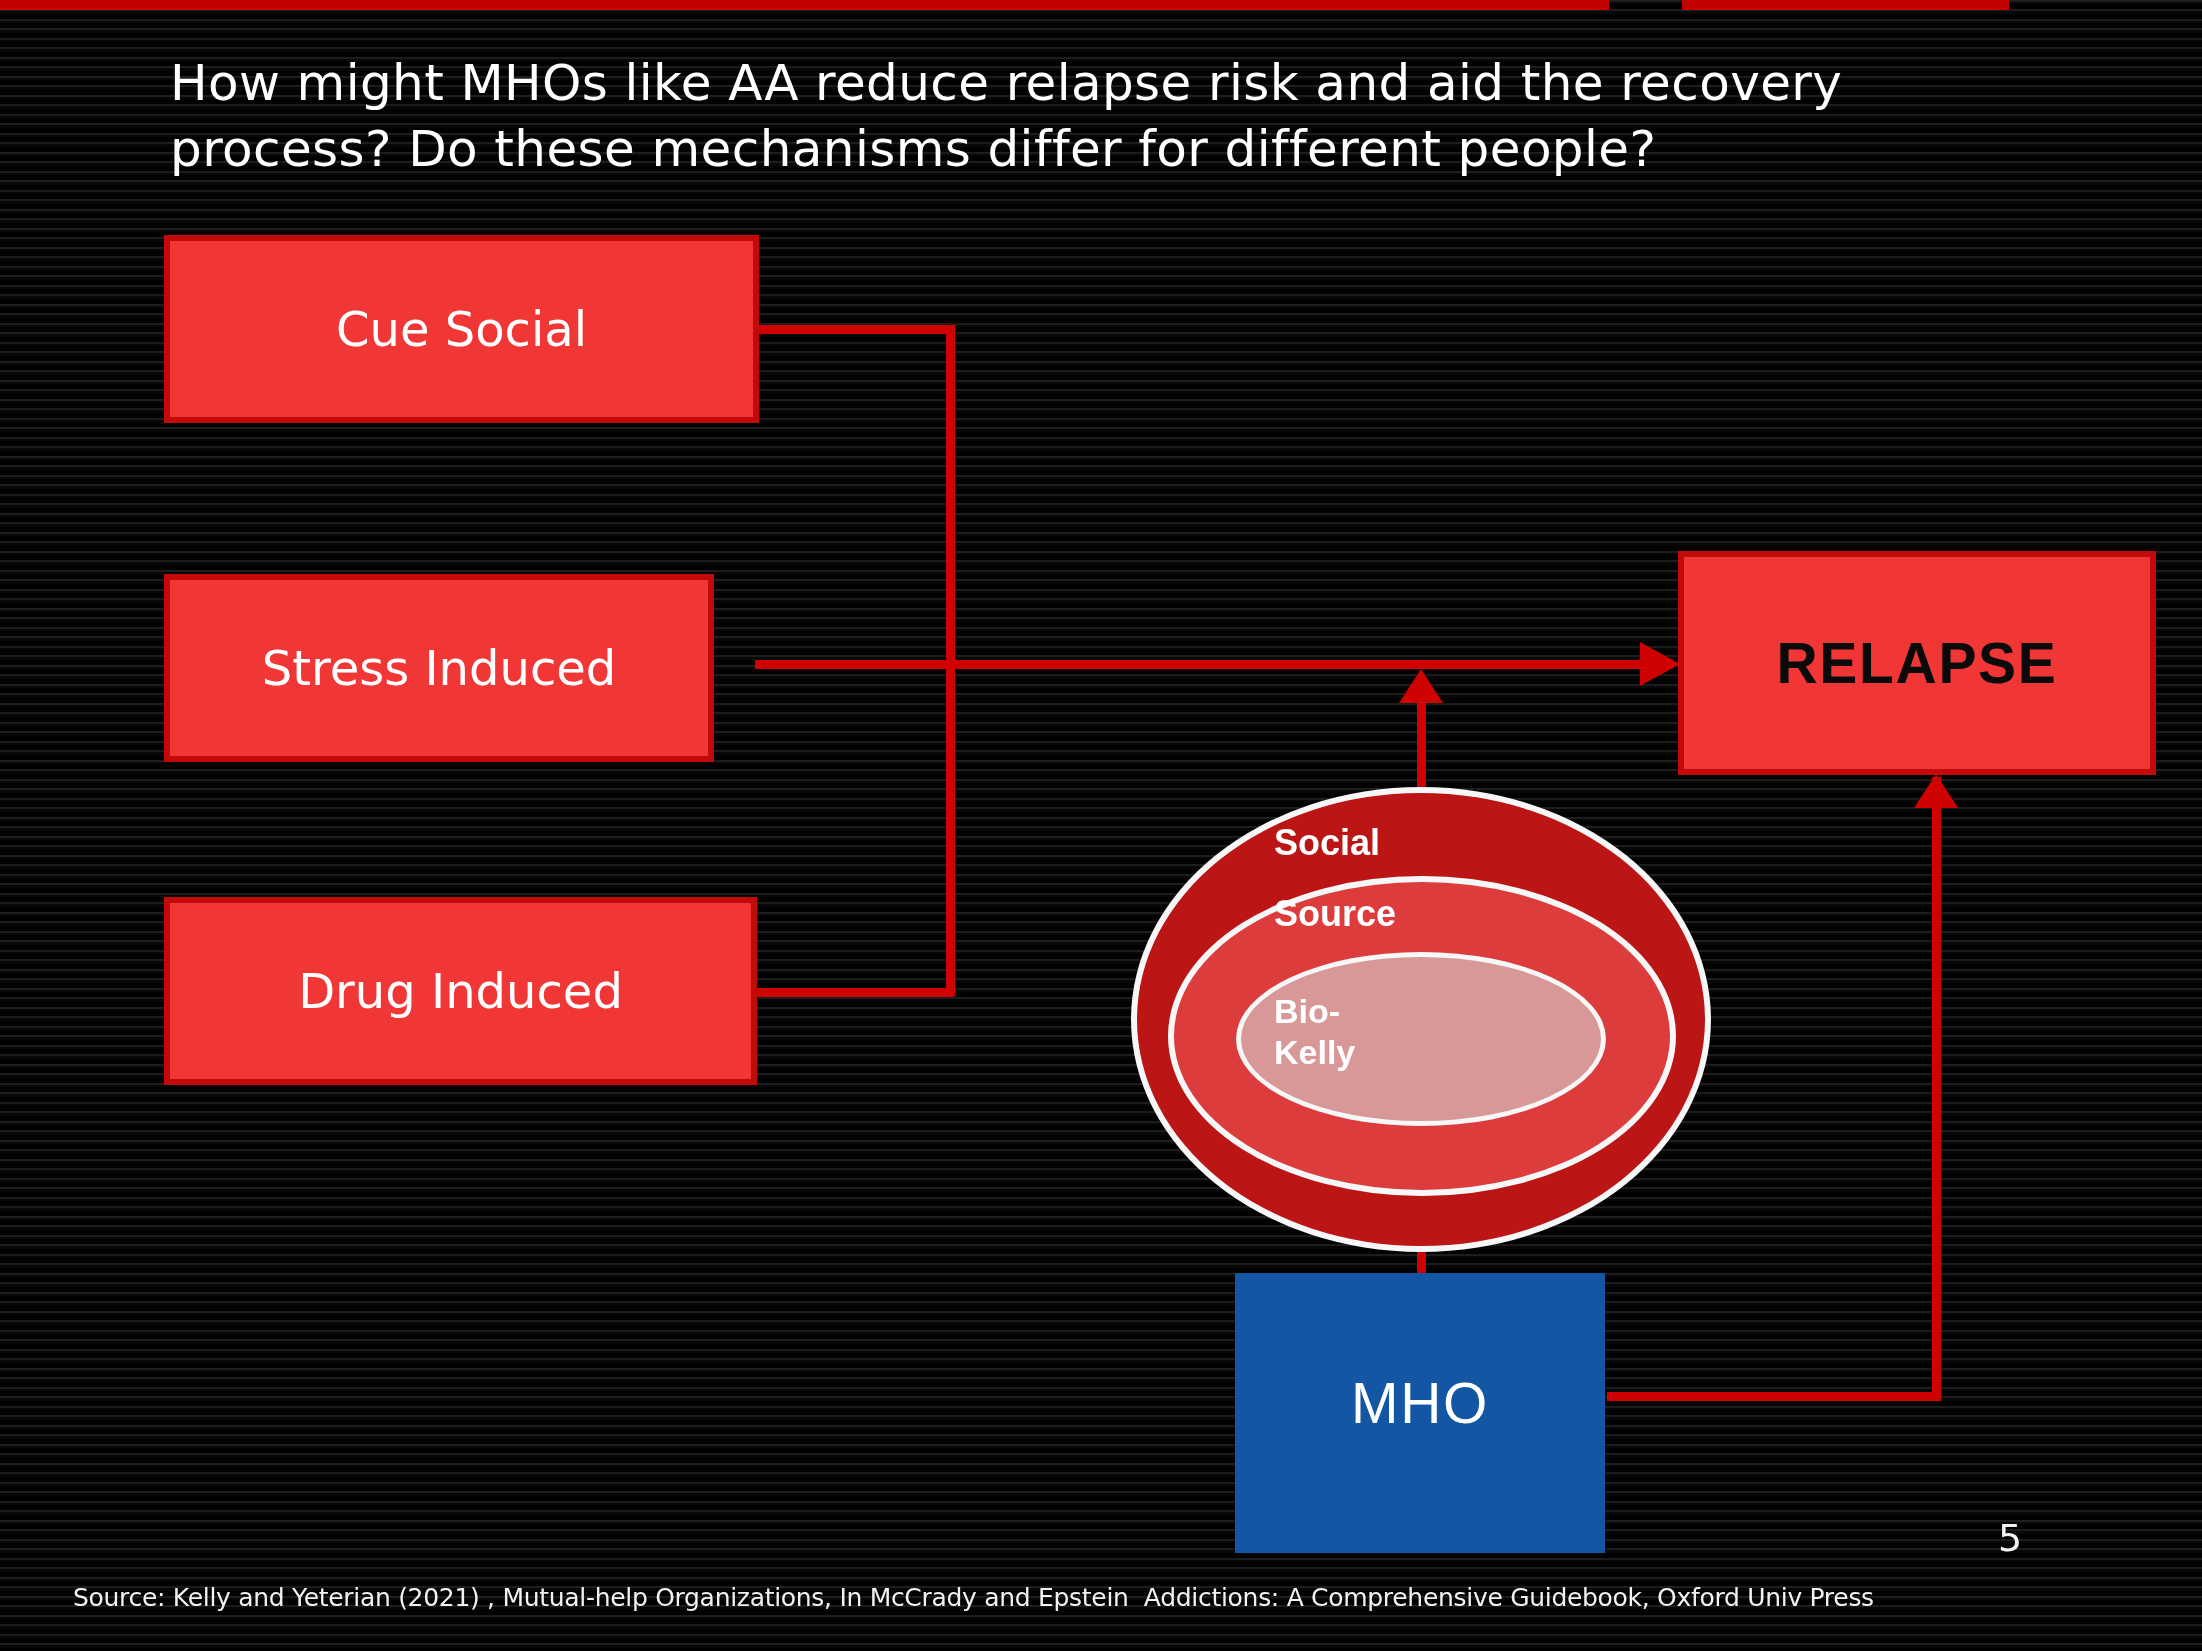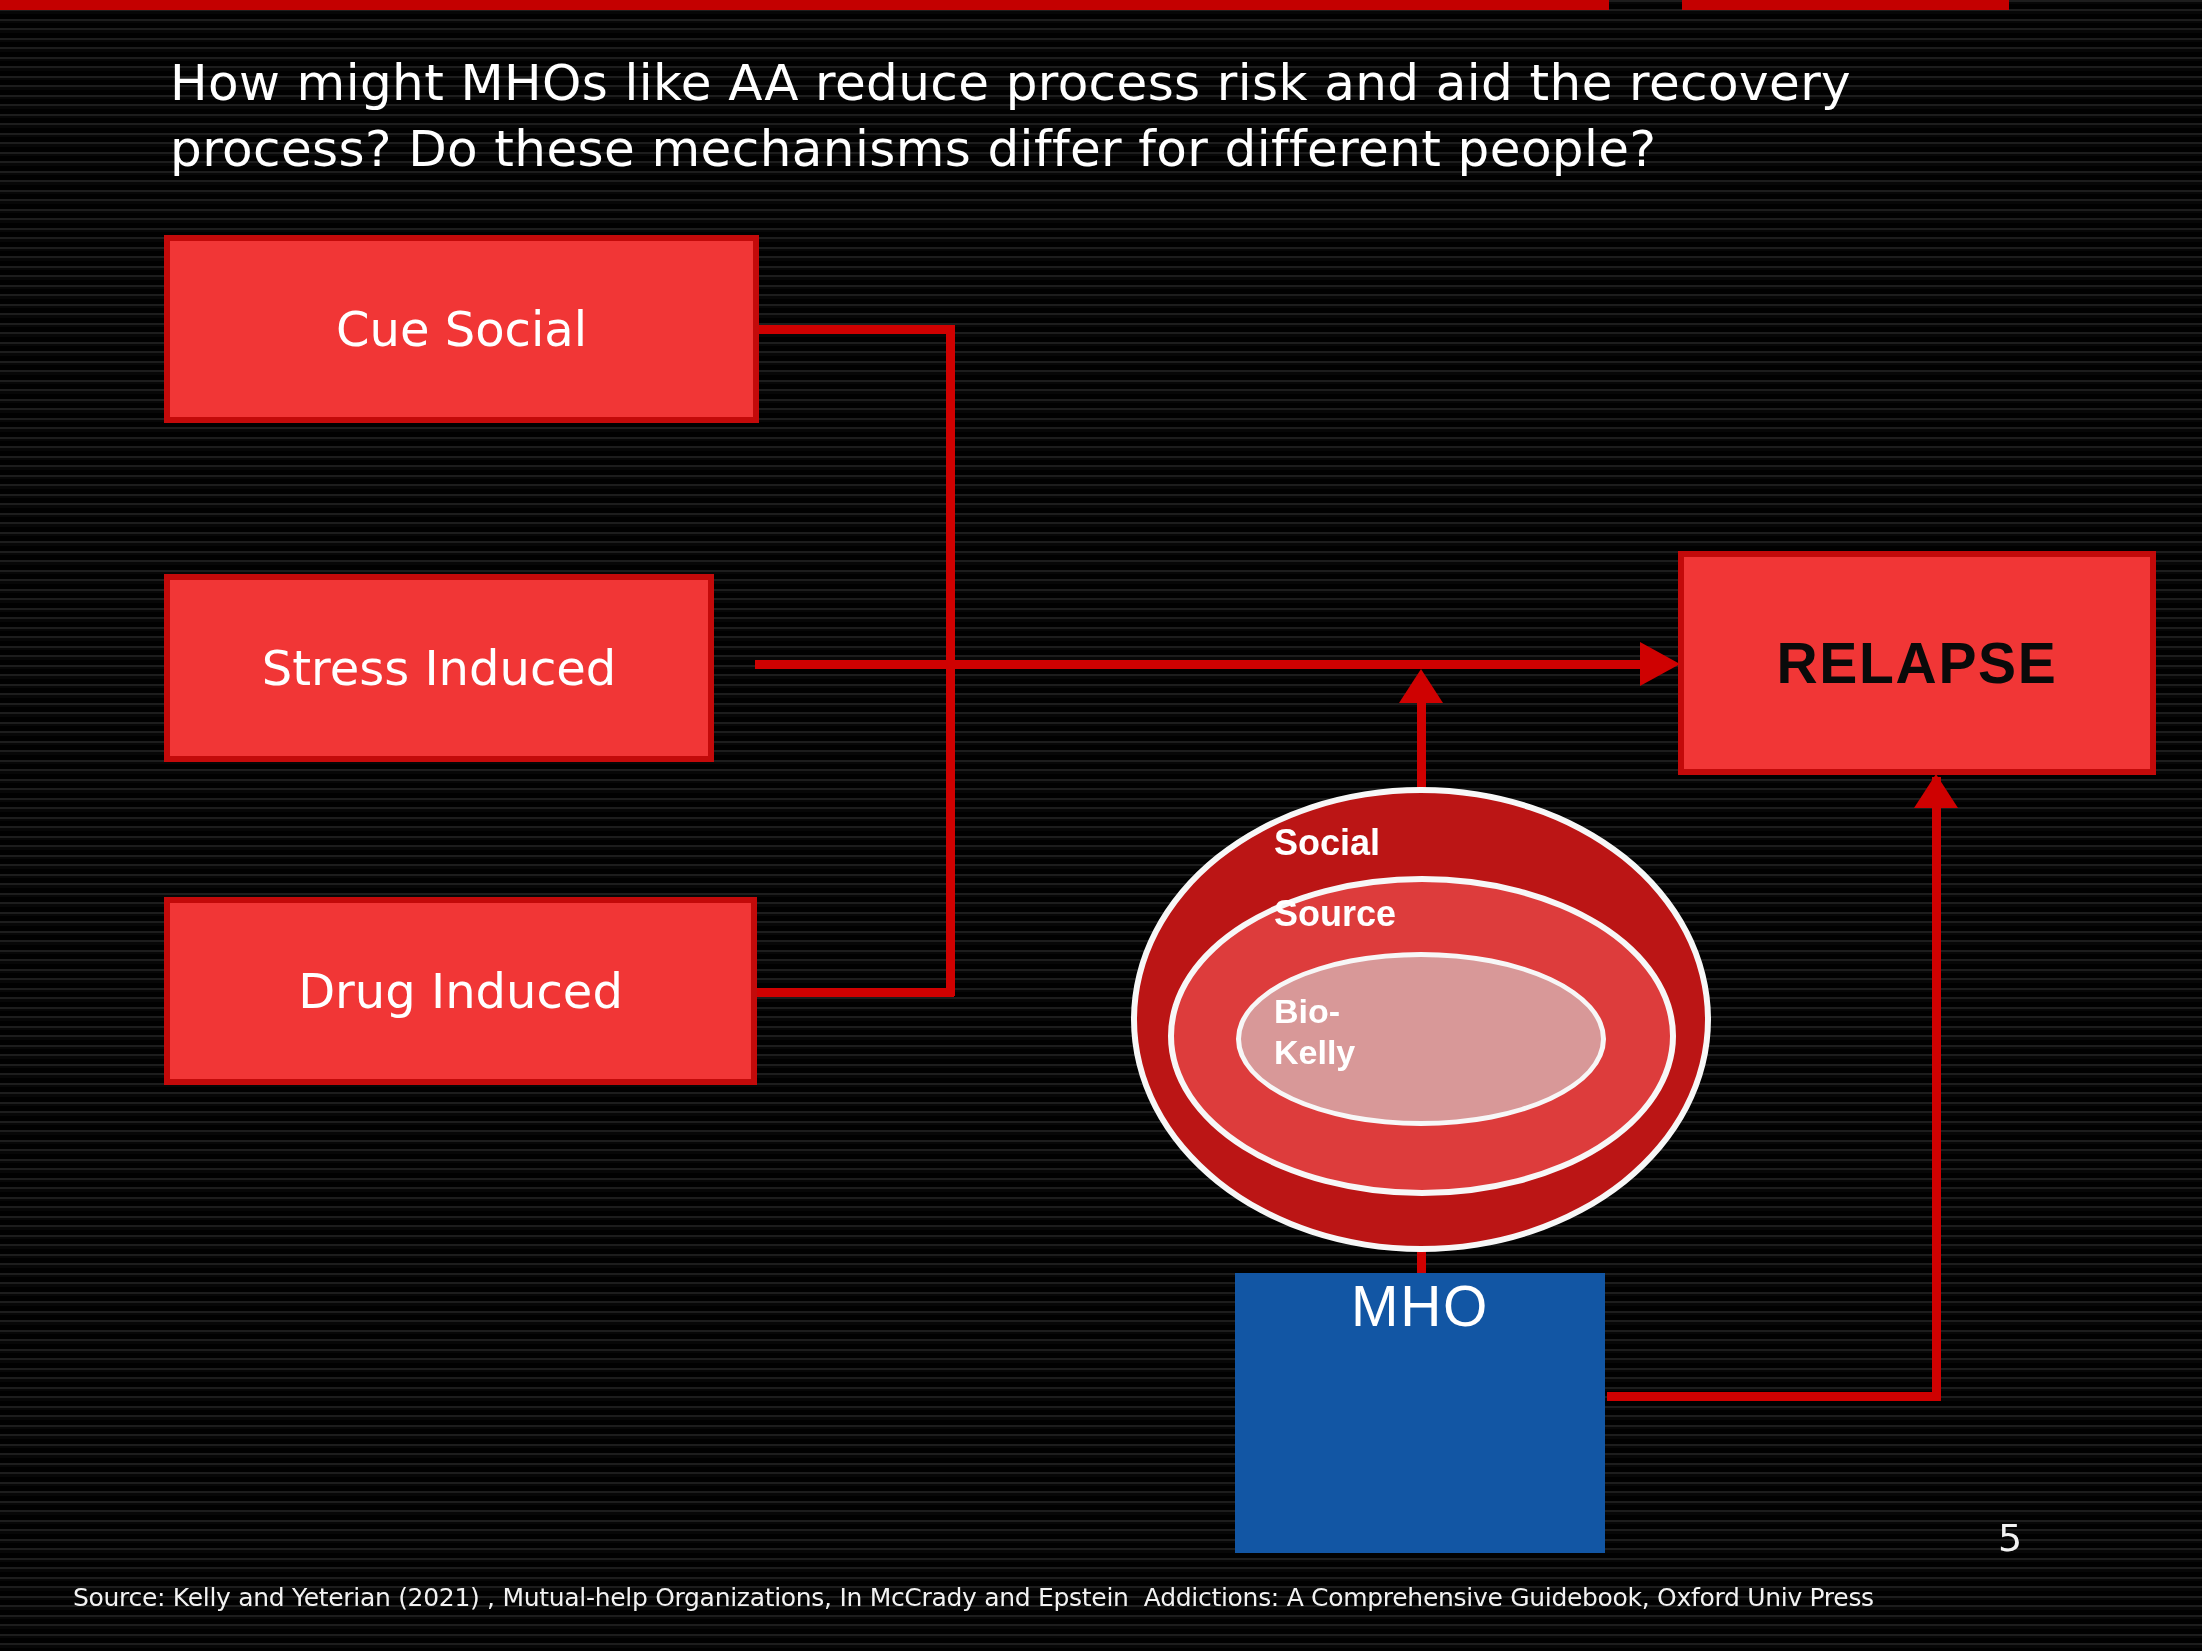--- a/index.html
+++ b/index.html
@@ -27,21 +27,21 @@
     color:#ffffff;font-size:48px;z-index:3;
   }
   .rbox.cue{left:164px;top:235px;width:595px;height:188px;}
   .rbox.stress{left:164px;top:574px;width:550px;height:188px;}
   .rbox.drug{left:164px;top:897px;width:593px;height:188px;}
   .rbox.relapse{left:1678px;top:551px;width:478px;height:224px;color:#0a0a0a;font-weight:bold;font-size:57px;letter-spacing:1.7px;font-family:"Liberation Sans",sans-serif;}
 
   
   .mho{
     position:absolute;left:1235px;top:1273px;width:370px;height:280px;background:#1256a4;z-index:3;
-    display:flex;justify-content:center;padding-bottom:21px;box-sizing:border-box;
+    display:flex;align-items:center;justify-content:center;padding-bottom:21px;box-sizing:border-box;
     color:#ffffff;font-size:57px;font-weight:400;letter-spacing:1.7px;font-family:"Liberation Sans",sans-serif;
   }
 
   
   .line{position:absolute;background:#cf0101;z-index:2;}
   .l-cue-h{left:753px;top:325px;width:201px;height:8.6px;}
   .l-vert{left:946px;top:325px;width:8.6px;height:671px;}
   .l-drug-h{left:753px;top:988px;width:201px;height:8.6px;}
   .l-stress-h{left:755px;top:660px;width:895px;height:8.6px;}
   .l-mho-h{left:1607px;top:1392px;width:334px;height:8.6px;}
@@ -74,21 +74,21 @@
 </style>
 </head>
 <body>
 
 <div class="slide">
 
   <div class="topbar seg1"></div>
   <div class="topbar seg2"></div>
 
   <div class="title">
-    <div>How might MHOs like AA reduce process risk and aid the recovery</div>
+    <div>How might MHOs like AA reduce relapse risk and aid the recovery</div>
     <div>process? Do these mechanisms differ for different people?</div>
   </div>
 
   <div class="line l-cue-h"></div>
   <div class="line l-vert"></div>
   <div class="line l-drug-h"></div>
   <div class="line l-stress-h"></div>
   <div class="ah ah-right ah-stress"></div>
 
   <div class="line l-ell-top"></div>

